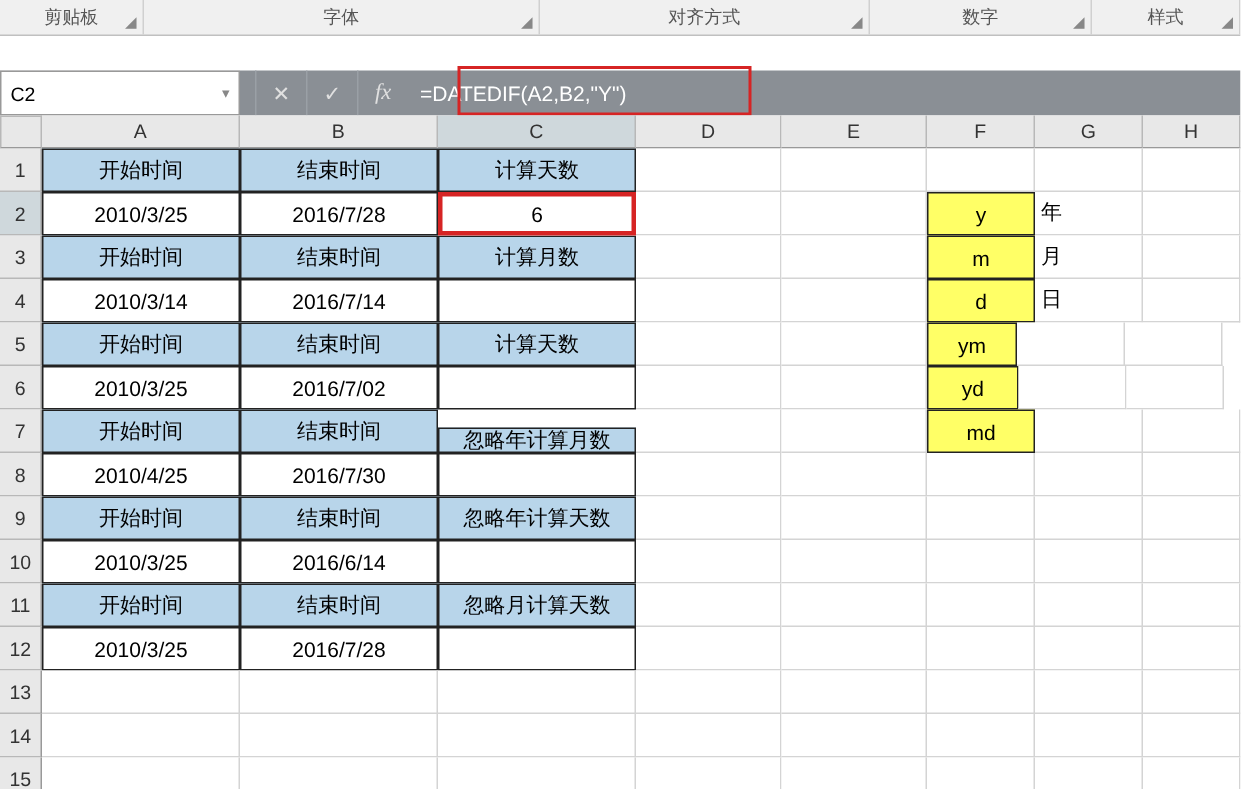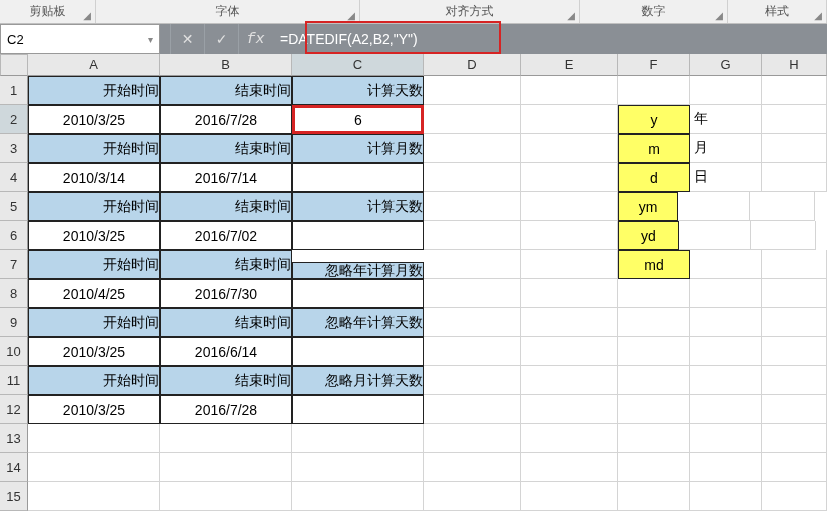--- a/index.html
+++ b/index.html
@@ -9,39 +9,39 @@
 .ribbon-row { display: flex; height: 24px; background: #f0f0f0; border-bottom: 1px solid #c0c0c0; }
 .ribbon-group { display: flex; align-items: center; justify-content: center; color: #555; font-size: 12px; border-right: 1px solid #d0d0d0; position: relative; }
 .ribbon-launcher { position: absolute; right: 4px; bottom: 2px; font-size: 10px; color: #888; cursor: pointer; }
 
 
 .formula-row { display: flex; align-items: stretch; height: 30px; background: #8a8f95; color: #fff; }
 .namebox { width: 160px; background: #fff; color: #000; border: 1px solid #999; display: flex; align-items: center; padding: 0 6px; font-size: 13px; }
 .namebox .dd { margin-left: auto; color: #888; font-size: 10px; }
 .fb-gap { width: 10px; }
 .fb-btn { width: 34px; display: flex; align-items: center; justify-content: center; color: #e0e0e0; font-size: 14px; border-left: 1px solid #9aa0a6; }
-.fx { font-style: italic; font-family: Liberation Mono, monospace; font-size: 15px; }
+.fx { font-style: italic; font-family: Liberation Serif, serif; font-size: 15px; }
 .formula-input { flex: 1; display: flex; align-items: center; padding: 0 8px; color: #fff; font-size: 14px; }
 .formula-highlight { position: absolute; border: 2px solid #d62424; pointer-events: none; }
 
 
 .grid-wrap { position: relative; }
 .col-headers { display: flex; height: 22px; background: #e8e8e8; }
 .corner { width: 28px; background: #e8e8e8; border: 1px solid #b8b8b8; border-bottom: 1px solid #999; }
 .colh { flex: none; display: flex; align-items: center; justify-content: center; background: #e8e8e8; border-right: 1px solid #b8b8b8; border-bottom: 1px solid #999; font-size: 13px; color: #333; }
 .colh.active { background: #cfd8dc; }
 
 .rows { }
 .gridrow { display: flex; height: 29px; }
 .rowh { width: 28px; display: flex; align-items: center; justify-content: center; background: #e8e8e8; border-right: 1px solid #999; border-bottom: 1px solid #b8b8b8; color: #333; font-size: 13px; }
 .rowh.active { background: #cfd8dc; }
 .cell { flex: none; display: flex; align-items: center; justify-content: center; border-right: 1px solid #d4d4d4; border-bottom: 1px solid #d4d4d4; font-size: 14px; color: #000; background: #fff; overflow: hidden; white-space: nowrap; }
 .cell.left { justify-content: flex-start; padding-left: 4px; }
 .cell.bordered { border: 1px solid #222; }
-.cell.header-blue { background: #b8d5ea; justify-content: flex-end; }
+.cell.header-blue { background: #b8d5ea; }
 .cell.yellowfill { background: #ffff66; }
 .selected-cell { border: 2px solid #137e43 !important; z-index: 2; }
 .red-frame { border: 3px solid #d62424 !important; }
 </style>
 </head>
 <body>
 
 <div class="ribbon-row" id="ribbon-row">
     <div class="ribbon-group" style="width: 96px;">
       <span>剪贴板</span>
@@ -58,21 +58,21 @@
     <div class="ribbon-group" style="width: 148px;">
       <span>数字</span>
       <span class="ribbon-launcher">◢</span>
     </div>
     <div class="ribbon-group" style="width: 99px; text-align: right;">
       <span>样式</span>
       <span class="ribbon-launcher">◢</span>
     </div>
   </div>
 
-<div class="formula-row" style="position:relative;">
+<div class="formula-row" style="position:relative;margin-top:23px;">
   <div class="namebox">
     <span>C2</span>
     <span class="dd">▾</span>
   </div>
   <div class="fb-gap"></div>
   <div class="fb-btn">
     <span>✕</span>
   </div>
   <div class="fb-btn">
     <span>✓</span>

